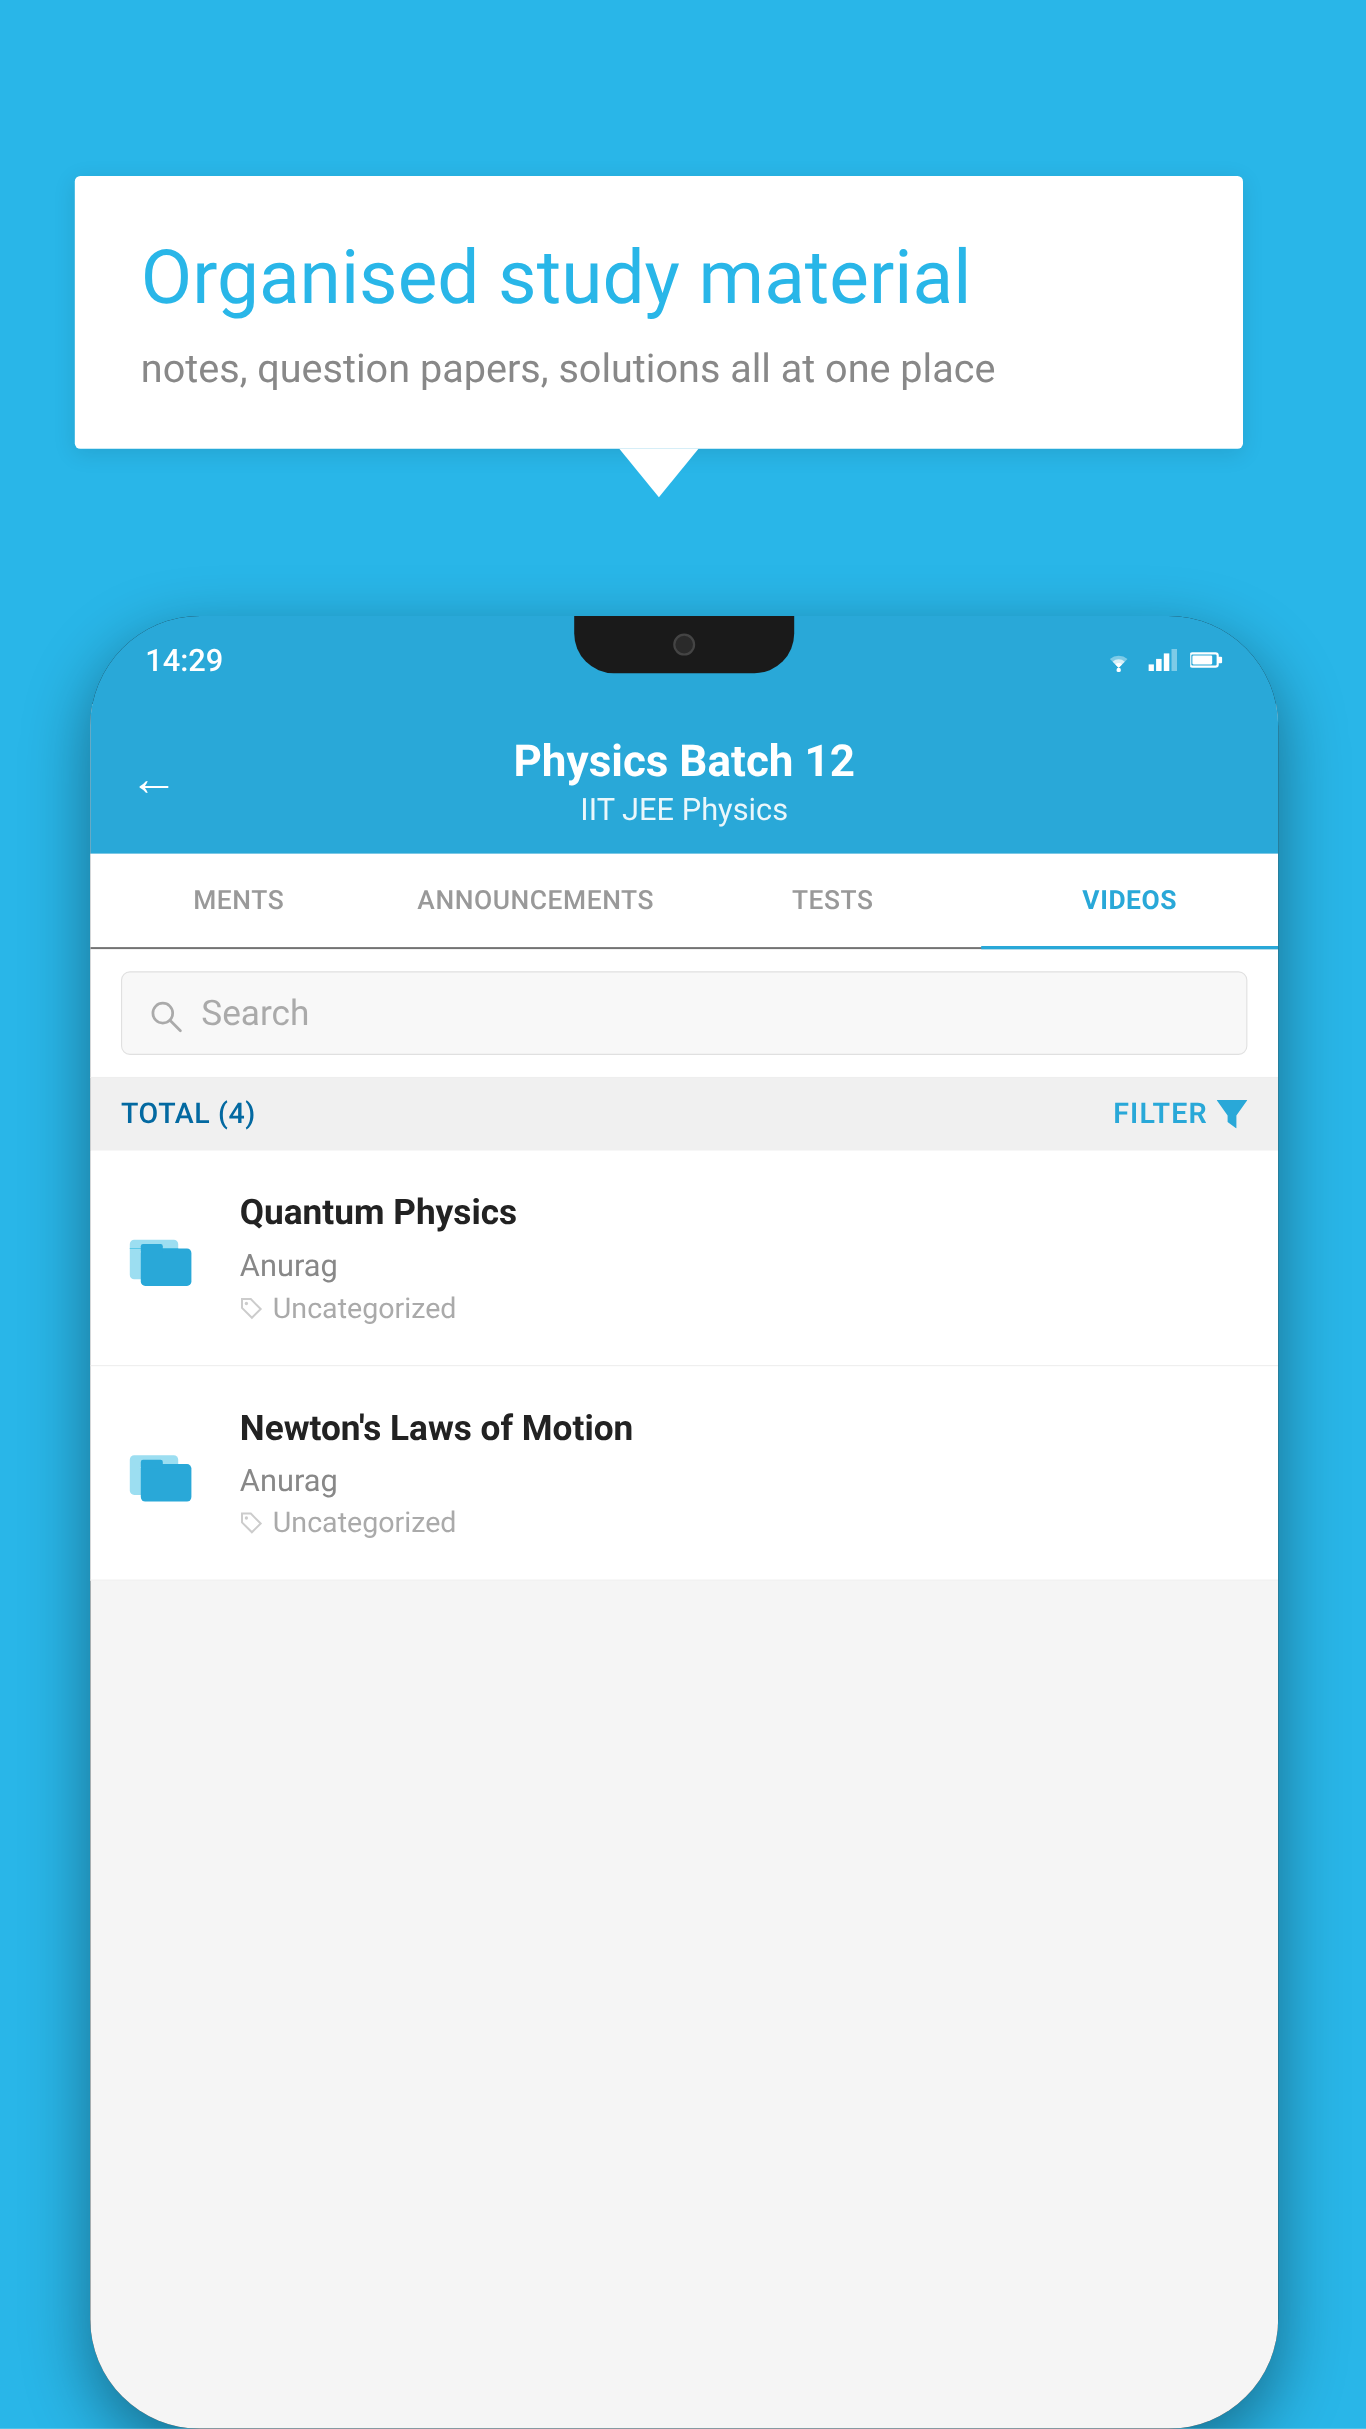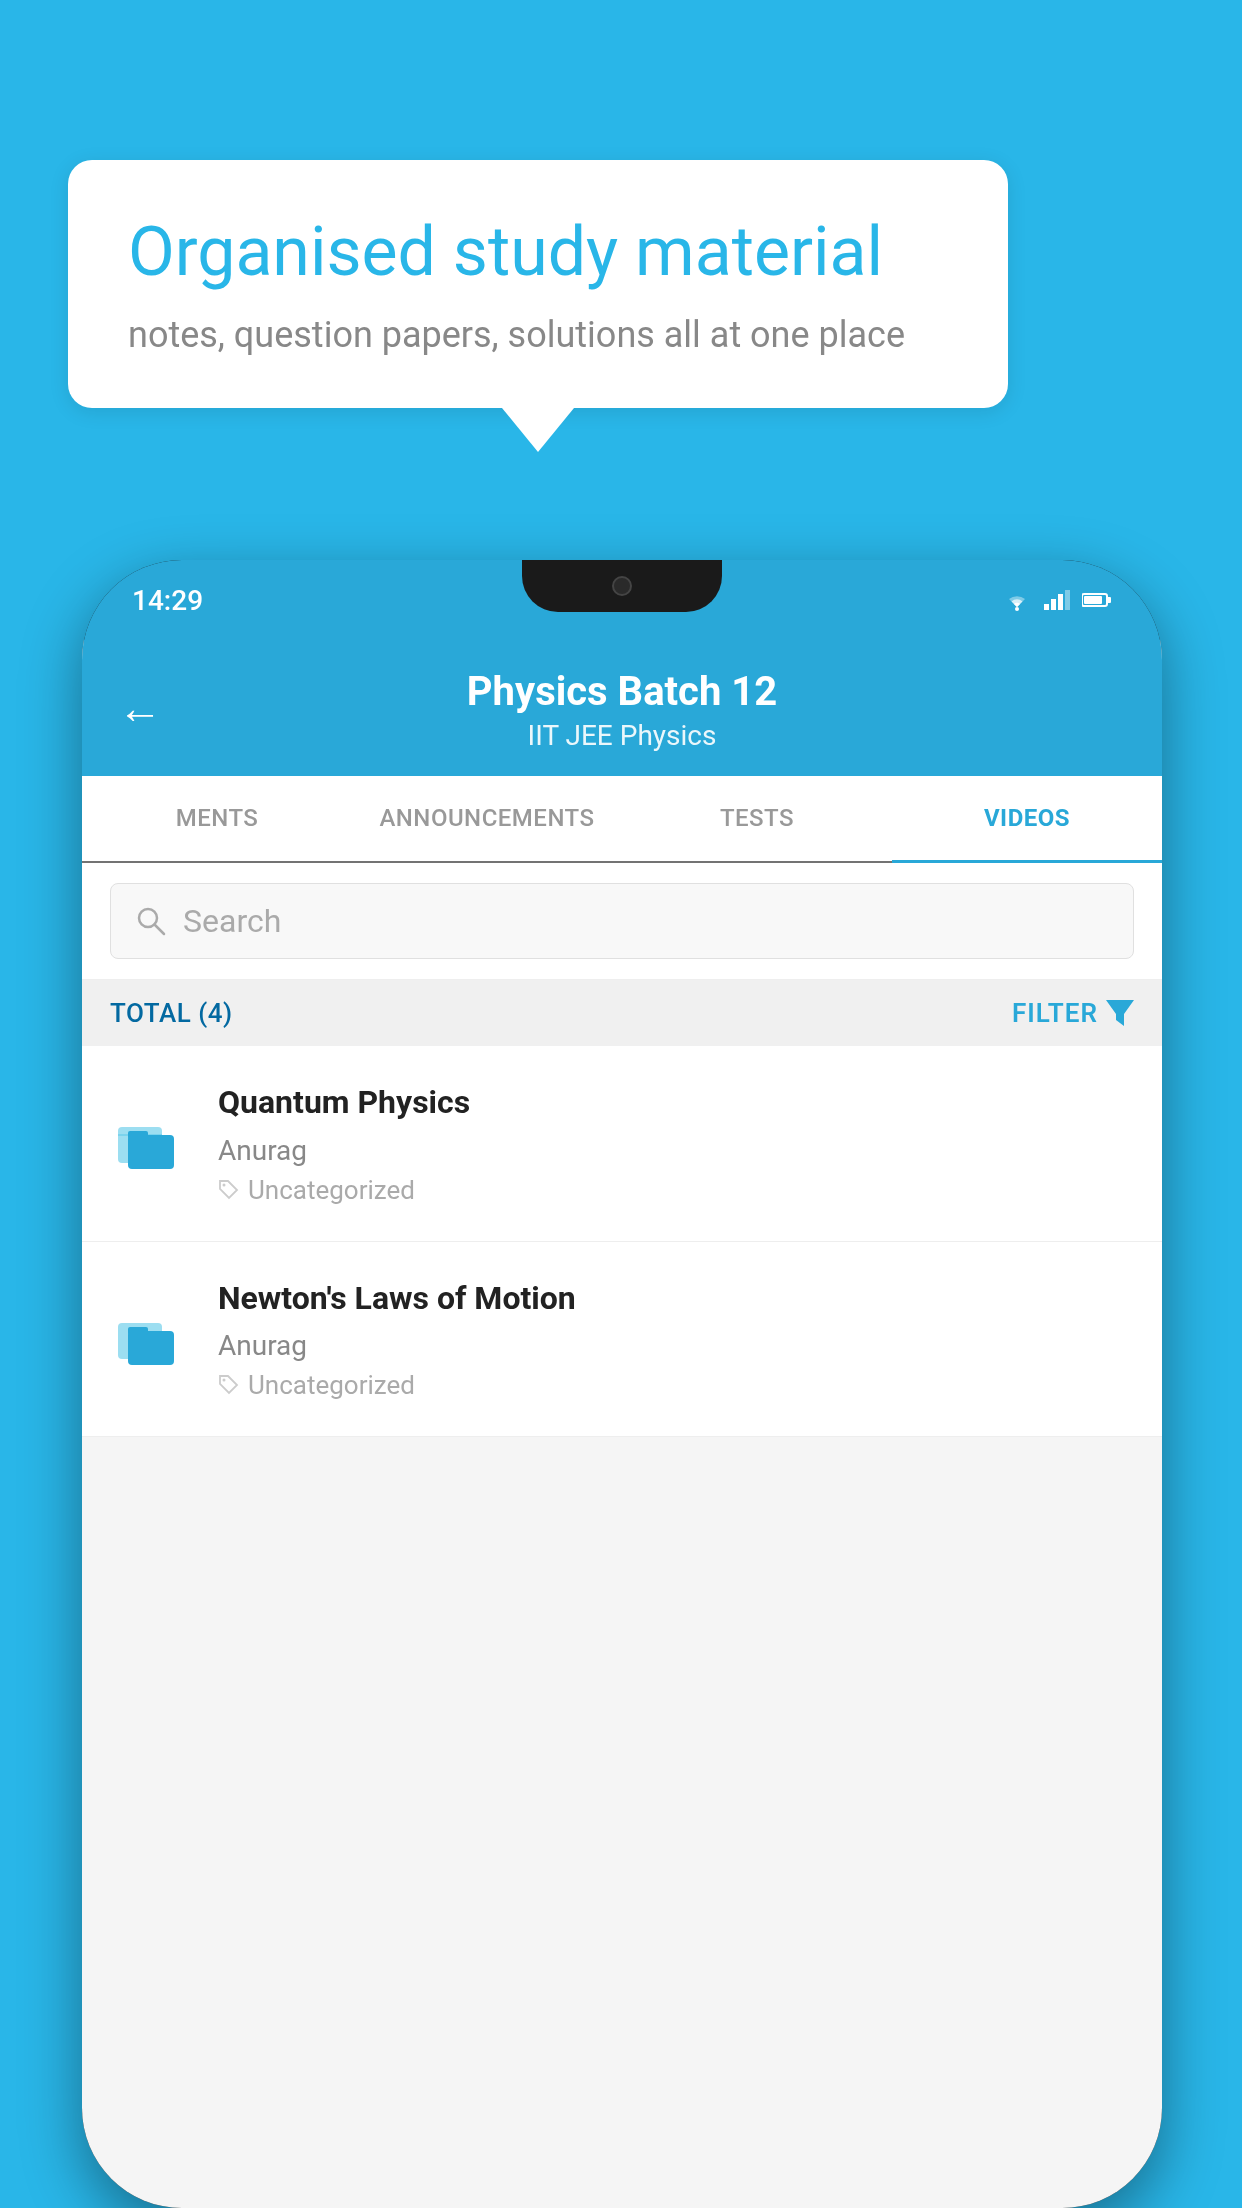--- a/index.html
+++ b/index.html
@@ -12,23 +12,23 @@
       font-family: 'Roboto', Arial, sans-serif;
       overflow: hidden;
       position: relative;
     }
 
     
     .speech-bubble {
       position: absolute;
       top: 160px;
       left: 68px;
-      width: 940px;
+      width: 1062px;
       background: #ffffff;
-      border-radius: 24px;
+      border-radius: 5px;
       padding: 52px 60px 52px 60px;
       box-shadow: 0 4px 20px rgba(0,0,0,0.1);
     }
 
     .speech-bubble::after {
       content: '';
       position: absolute;
       bottom: -44px;
       left: 50%;
       transform: translateX(-50%);
@@ -197,21 +197,21 @@
 
     
     .search-container {
       background: white;
       padding: 20px 28px;
       border-bottom: 1px solid #eeeeee;
     }
 
     .search-box {
       display: flex;
-      align-items: center;
+      align-items: flex-end;
       background: #f8f8f8;
       border: 1px solid #e0e0e0;
       border-radius: 8px;
       padding: 18px 24px;
       gap: 16px;
     }
 
     .search-text {
       color: #aaaaaa;
       font-size: 32px;

